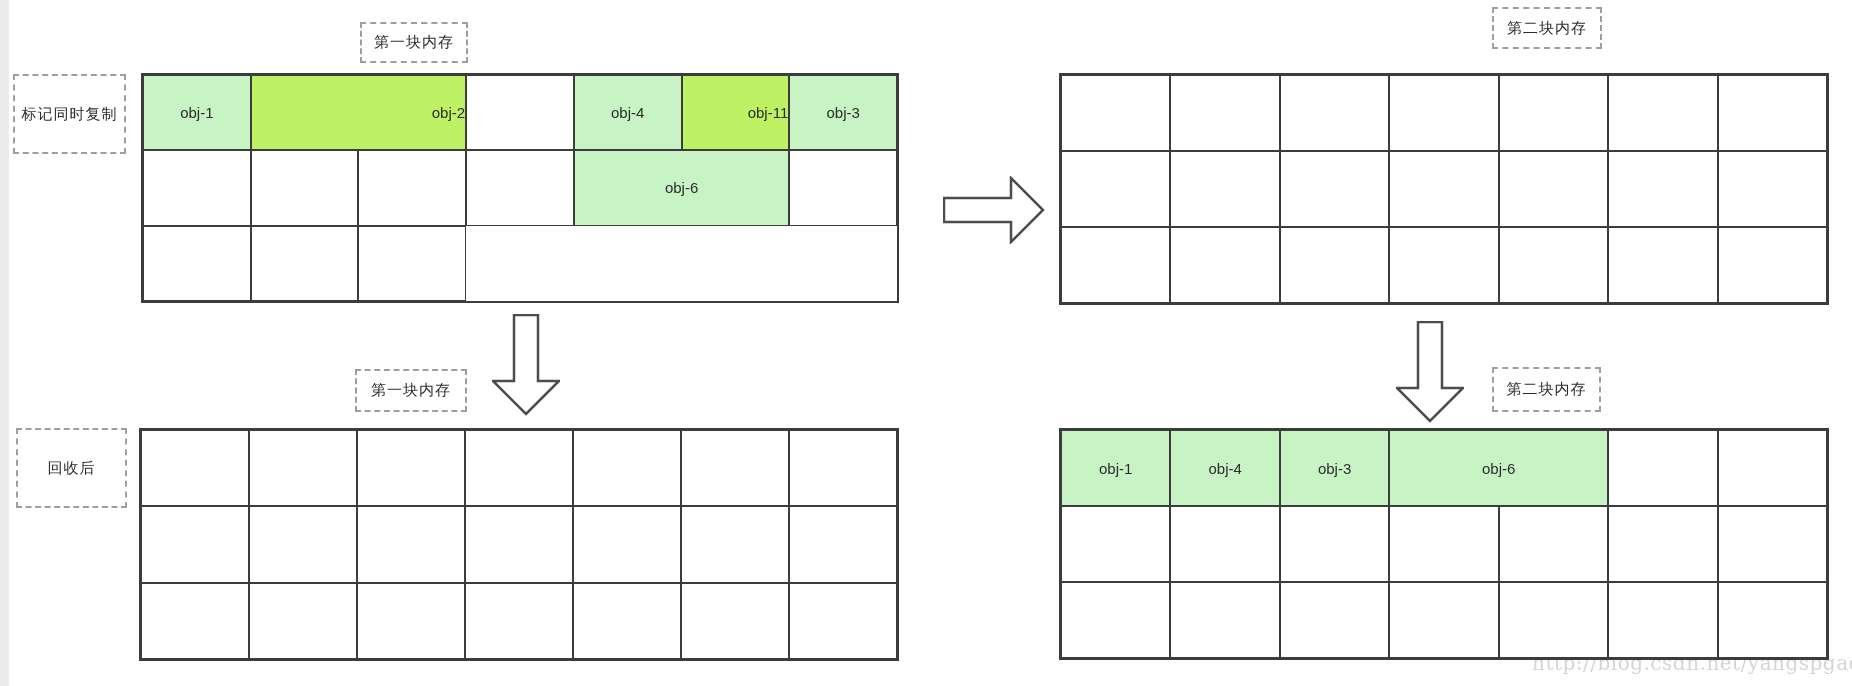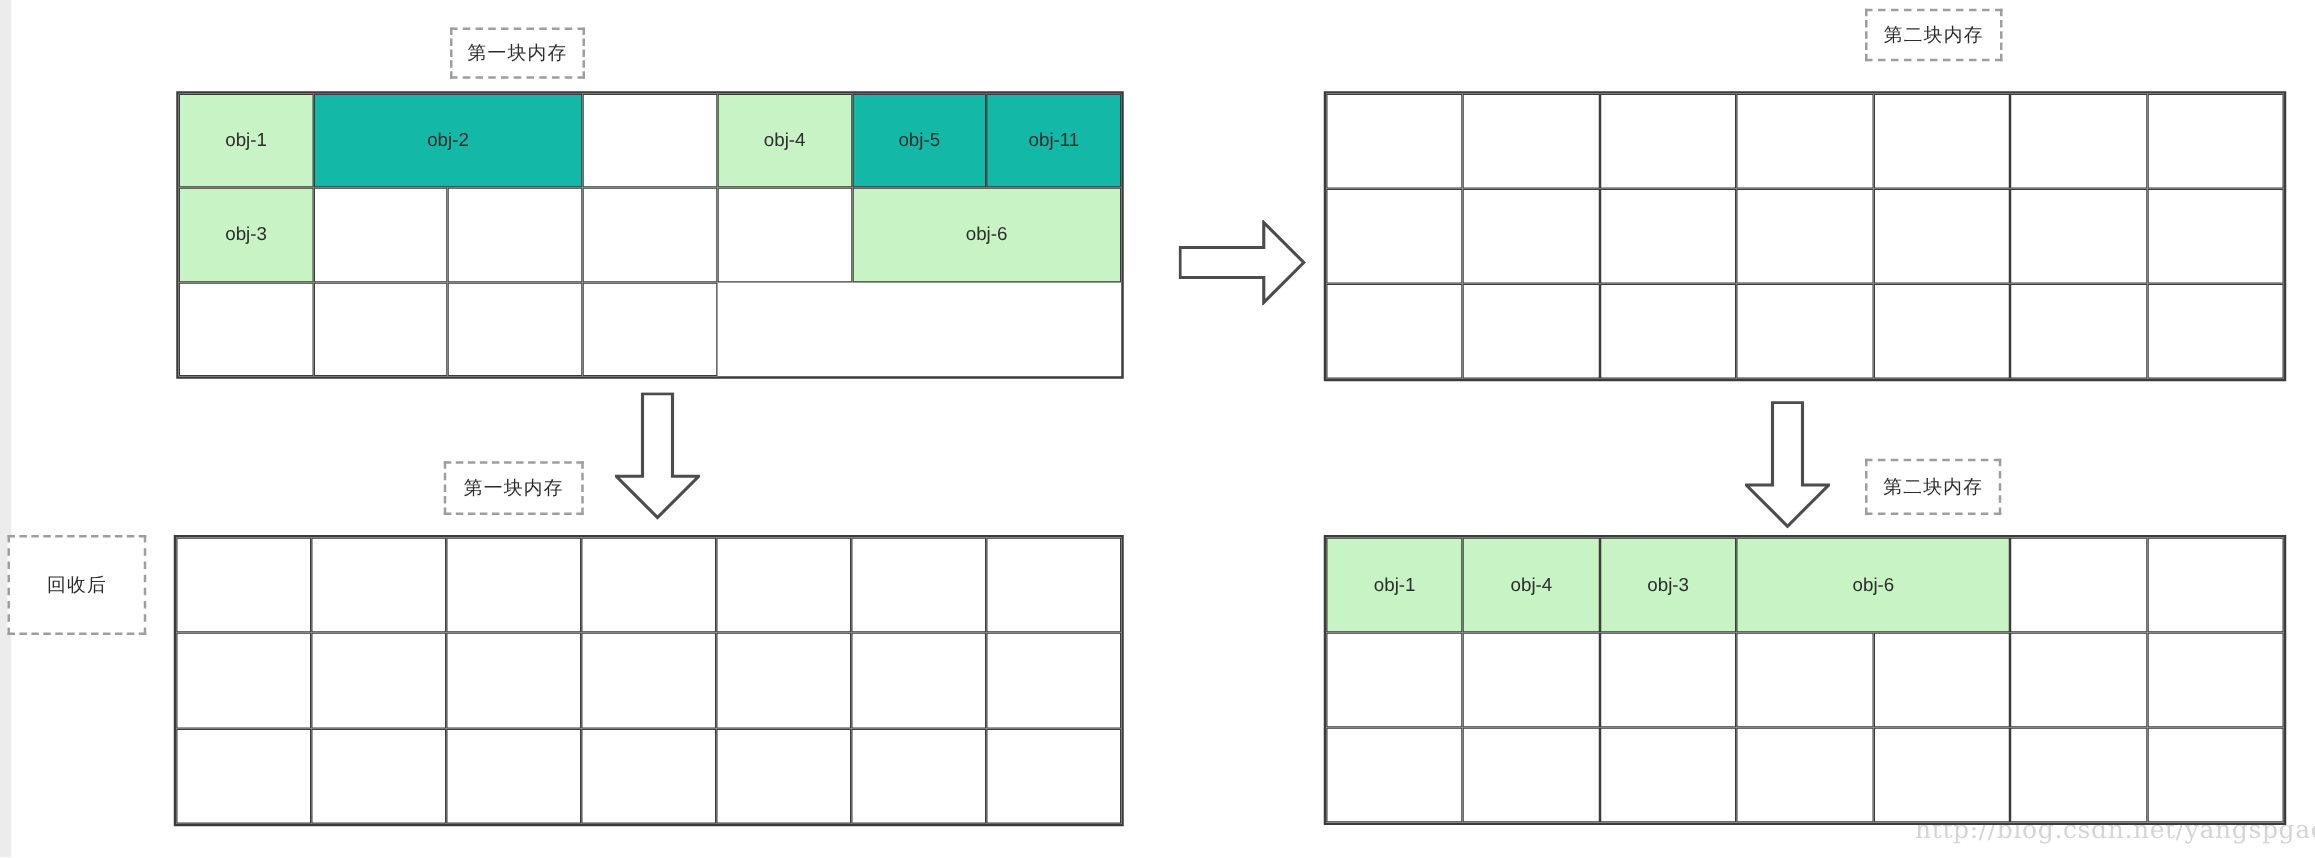--- a/index.html
+++ b/index.html
@@ -20,21 +20,21 @@
   .dash-box {
     position:absolute;
     border:2px dashed #9e9e9e;
     background:#ffffff;
     display:flex; align-items:center; justify-content:center;
     font-size:15px; color:#2c2c2c;
     letter-spacing:1px;
     z-index:3;
   }
   #box-mark    { left:13px;  top:74px;  width:113px; height:80px; }
-  #box-recycle { left:6px;   top:428px; width:111px; height:80px;align-items:center; }
+  #box-recycle { left:16px;   top:428px; width:111px; height:80px;align-items:center; }
   #box-m1-top  { left:360px; top:22px;  width:108px; height:41px; }
   #box-m2-top  { left:1492px;top:7px;   width:110px; height:42px; }
   #box-m1-bot  { left:355px; top:369px; width:112px; height:43px; }
   #box-m2-bot  { left:1492px;top:367px; width:109px; height:45px; }
 
   
   .mem-grid {
     position:absolute;
     display:grid;
     border:2px solid #3c3c3c;
@@ -47,21 +47,21 @@
   #grid-m2-after  { left:1059px; top:428px; width:770px; height:232px; }
 
   .cell {
     position:relative;
     border:1.5px solid #3c3c3c;
     display:flex; align-items:center; justify-content:center;
     font-size:15px; color:#2d2d2d;
     background:#ffffff;
   }
   .cell.live { background:#c8f3c4; }
-  .cell.dead { background:#14b8a6; }
+  .cell.dead { background:#bef264;justify-content:flex-end; }
   .cell.empty { background:#ffffff; }
 
   
   .selection { position:absolute; inset:0; z-index:6; pointer-events:none; }
   .sel-outline { position:absolute; inset:-2px; border:3px solid #7e3232; }
   .h { position:absolute; width:11px; height:11px; background:#ffffff;
        border:3px solid #8e3939; box-sizing:content-box; }
   .ci { border-radius:50%; }
   .tl { left:-9px; top:-9px; }   .tr { right:-9px; top:-9px; }
   .bl { left:-9px; bottom:-9px; }.br { right:-9px; bottom:-9px; }
@@ -92,20 +92,23 @@
 </style>
 </head>
 <body>
 
 <div id="canvas">
 
   <div class="edge-strip"></div>
 
   <div class="watermark">http://blog.csdn.net/yangspgao</div>
 
+  <div class="dash-box" id="box-mark">
+    <span>标记同时复制</span>
+  </div>
   <div class="dash-box" id="box-recycle">
     <span>回收后</span>
   </div>
 
   <div class="dash-box" id="box-m1-top">
     <span>第一块内存</span>
   </div>
   <div class="dash-box" id="box-m2-top">
     <span>第二块内存</span>
   </div>
@@ -119,23 +122,20 @@
   <div class="mem-grid" id="grid-m1-before" style="grid-template-columns: repeat(7, 1fr); grid-template-rows: repeat(3, 1fr);">
       <div class="cell live">
         <span class="cell-label">obj-1</span>
       </div>
       <div class="cell dead" style="grid-column: span 2;">
         <span class="cell-label">obj-2</span>
       </div>
       <div class="cell empty"></div>
       <div class="cell live">
         <span class="cell-label">obj-4</span>
-      </div>
-      <div class="cell dead">
-        <span class="cell-label">obj-5</span>
       </div>
       <div class="cell dead">
         <span class="cell-label">obj-11</span>
       </div>
       <div class="cell live">
         <span class="cell-label">obj-3</span>
       </div>
       <div class="cell empty"></div>
       <div class="cell empty"></div>
       <div class="cell empty"></div>

